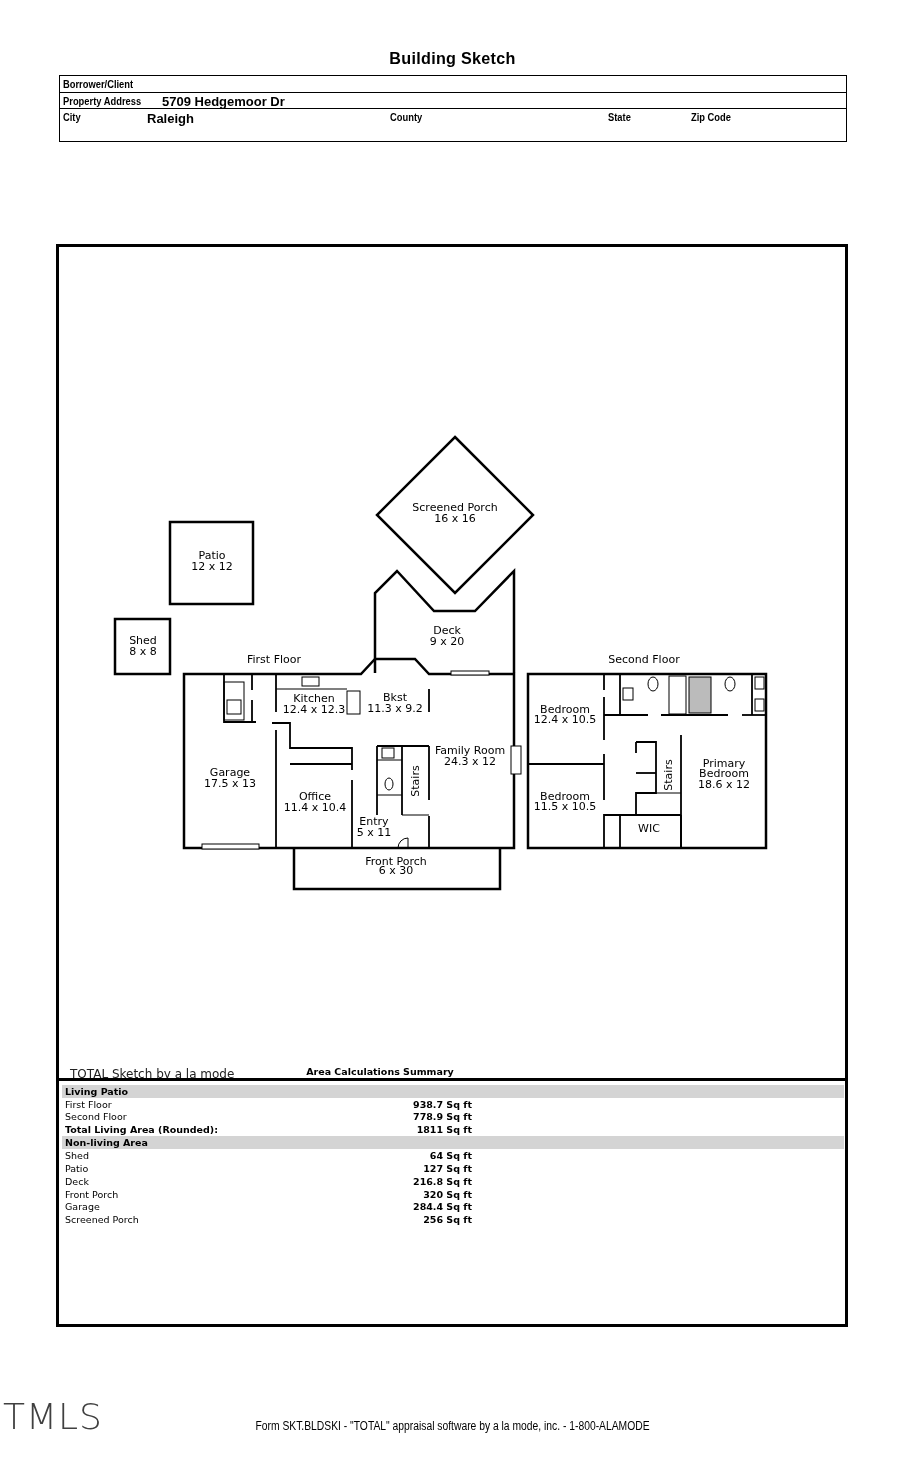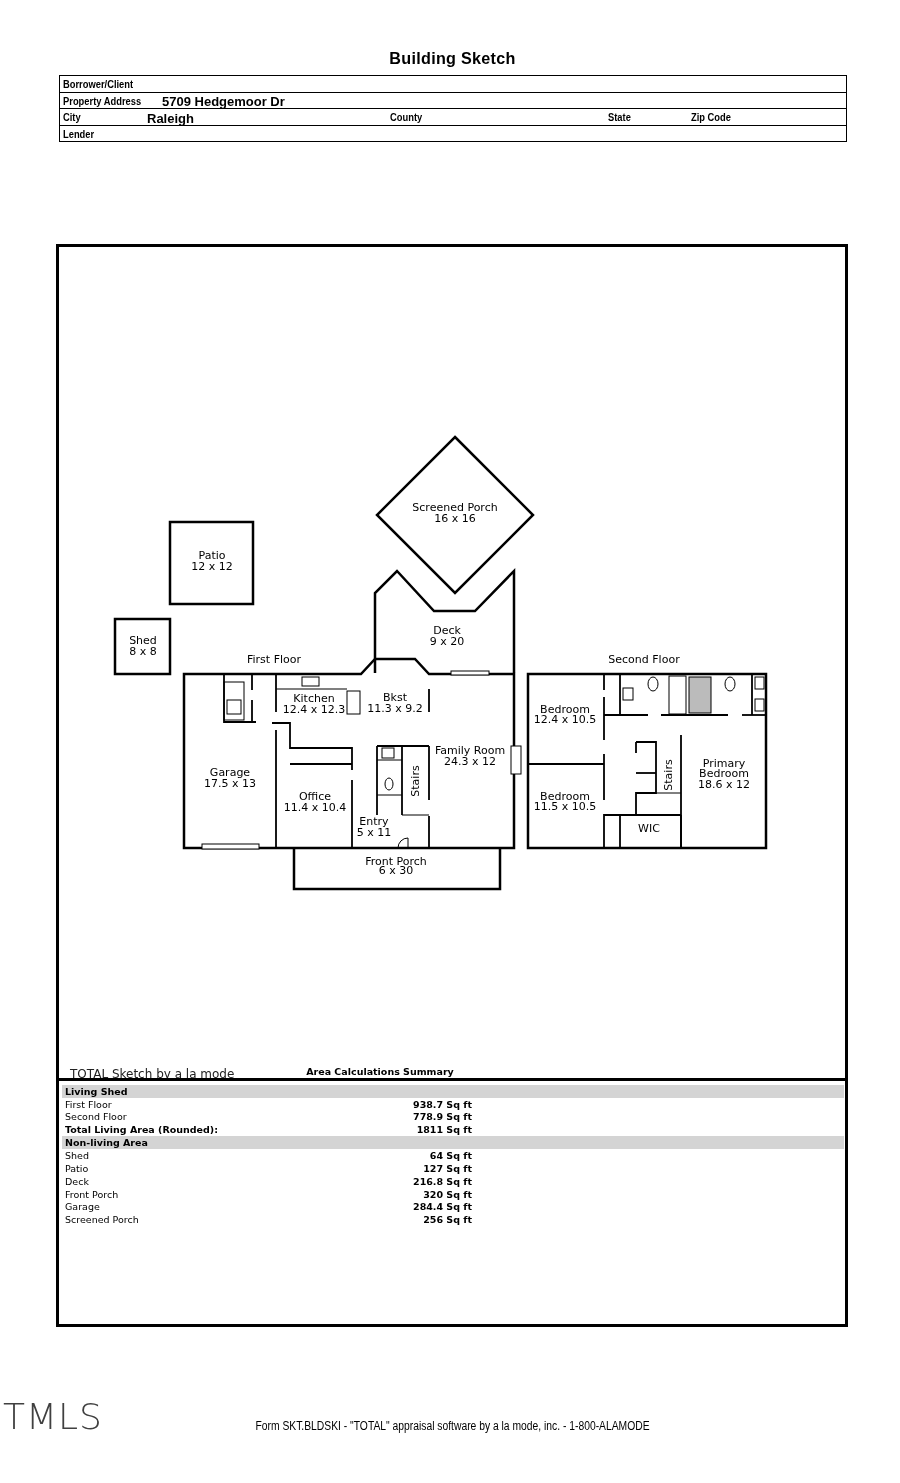--- a/index.html
+++ b/index.html
@@ -36,23 +36,20 @@
   <div class="hdr-row" style="top:16.5px;">
     <span class="hdr-lbl" style="left:3px;">Property Address</span>
     <span class="hdr-val" style="left:102px; top:1px;">5709 Hedgemoor Dr</span>
   </div>
   <div class="hdr-row" style="top:33px;">
     <span class="hdr-lbl" style="left:3px;">City</span>
     <span class="hdr-val" style="left:87px; top:2px;">Raleigh</span>
     <span class="hdr-lbl" style="left:330px;">County</span>
     <span class="hdr-lbl" style="left:548px;">State</span>
     <span class="hdr-lbl" style="left:631px;">Zip Code</span>
-  </div>
-  <div class="hdr-row" style="top:49.5px; border-bottom:none;">
-    <span class="hdr-lbl" style="left:3px;">Lender</span>
   </div>
 </div>
 
 <div class="frame"></div>
 
 <svg class="sketch" width="900" height="1060" viewBox="0 0 900 1060">
   <g fill="none" stroke="#000" stroke-width="2.5" stroke-linejoin="miter">
 
     <polygon points="455,437 533,515 455,593 377,515"></polygon>
 
@@ -167,21 +164,21 @@
   <text x="724" y="777">Bedroom</text>
   <text x="724" y="788">18.6 x 12</text>
   <text x="649" y="832">WIC</text>
 </svg>
 
 <div class="credit">TOTAL Sketch by a la mode</div>
 <div class="summary-title">Area Calculations Summary</div>
 <div class="summary-div"></div>
 
 <div class="sum-row band bold" style="top:1085px;">
-  <span class="sum-lbl">Living Shed</span>
+  <span class="sum-lbl">Living Patio</span>
 </div>
 <div class="sum-row" style="top:1098px;">
   <span class="sum-lbl">First Floor</span>
   <span class="sum-val">938.7 Sq ft</span>
 </div>
 <div class="sum-row" style="top:1110px;">
   <span class="sum-lbl">Second Floor</span>
   <span class="sum-val">778.9 Sq ft</span>
 </div>
 <div class="sum-row bold" style="top:1123px;">

